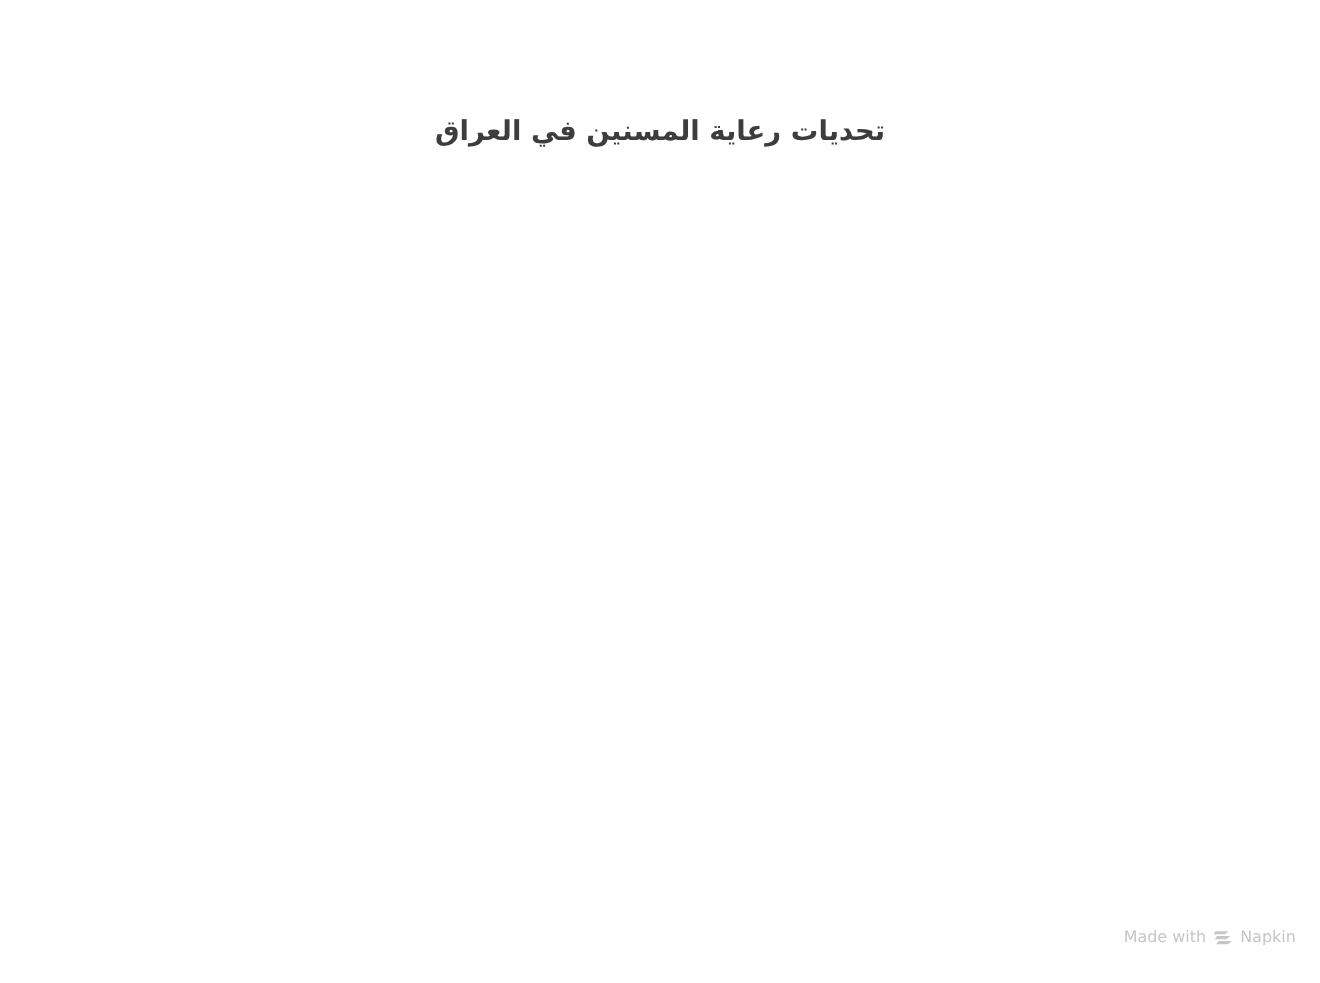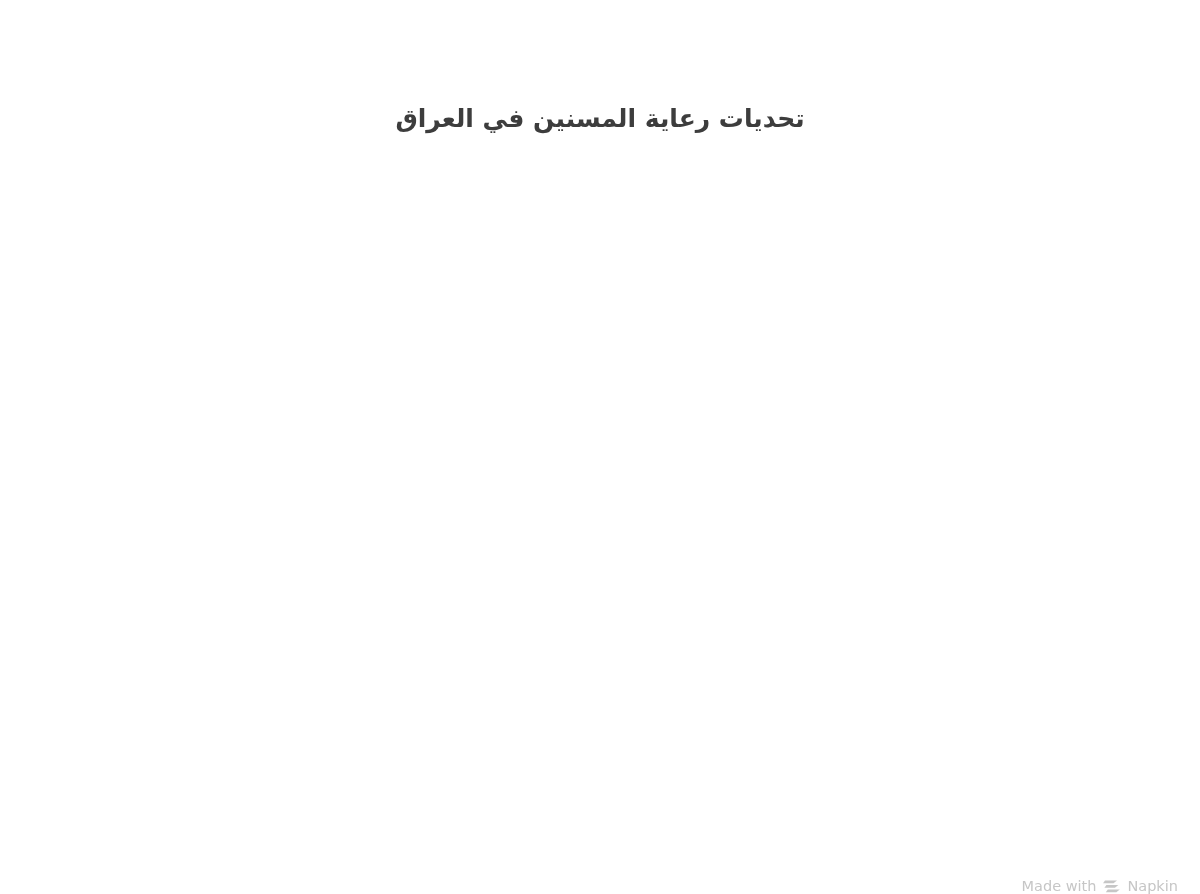--- a/index.html
+++ b/index.html
@@ -41,21 +41,21 @@
   
   .col {
     position: absolute;
     direction: rtl;
   }
 
   
   .watermark {
     position: absolute;
     right: 22px;
-    bottom: 0;
+    bottom: 34px;
     display: flex;
     align-items: center;
     gap: 7px;
     direction: ltr;
     color: #c6c6c6;
     font-size: 14.5px;
     font-weight: normal;
     text-align: right;
   }
   .watermark .wm-logo { display: block; }

